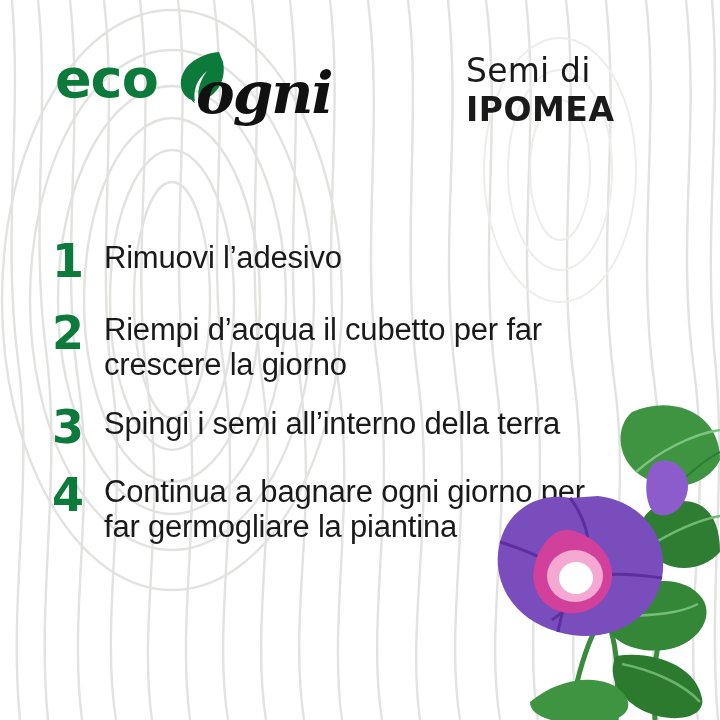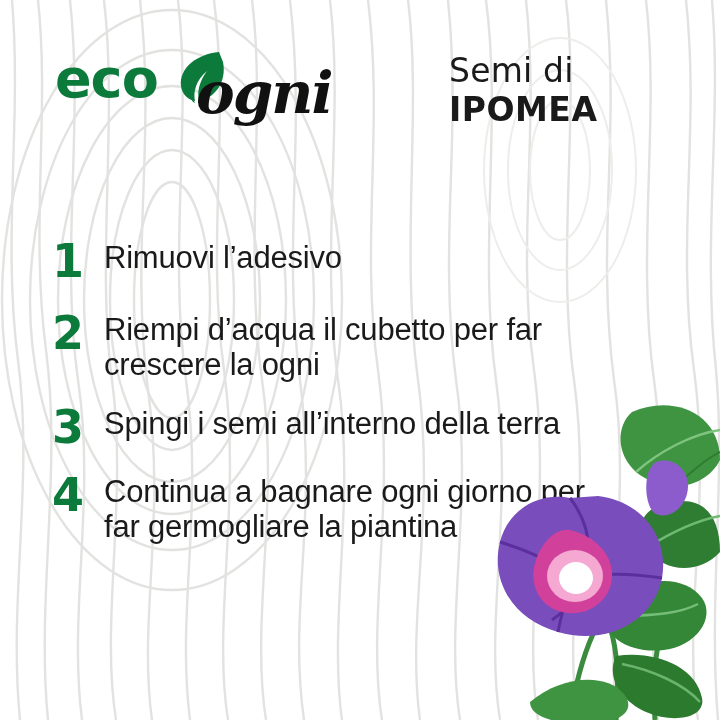--- a/index.html
+++ b/index.html
@@ -65,21 +65,21 @@
   .logo-leaf {
     position: absolute;
     left: 120px;
     top: -4px;
     width: 54px;
     height: 56px;
   }
   
   .title-block {
     position: absolute;
-    left: 449px;
+    left: 466px;
     top: 52px;
     color: #1a1a1a;
   }
   .title-line1 {
     font-family: "DejaVu Sans", sans-serif;
     font-size: 33px;
     line-height: 38px;
     font-weight: normal;
     letter-spacing: 0.2px;
   }
@@ -195,21 +195,21 @@
 
     <div class="steps">
 
       <div class="step" id="step-1">
         <div class="step-num">1</div>
         <div class="step-text">Rimuovi l’adesivo</div>
       </div>
 
       <div class="step" id="step-2">
         <div class="step-num">2</div>
-        <div class="step-text">Riempi d’acqua il cubetto per far crescere la ogni</div>
+        <div class="step-text">Riempi d’acqua il cubetto per far crescere la giorno</div>
       </div>
 
       <div class="step" id="step-3">
         <div class="step-num">3</div>
         <div class="step-text">Spingi i semi all’interno della terra</div>
       </div>
 
       <div class="step" id="step-4">
         <div class="step-num">4</div>
         <div class="step-text">Continua a bagnare ogni giorno per far germogliare la piantina</div>

